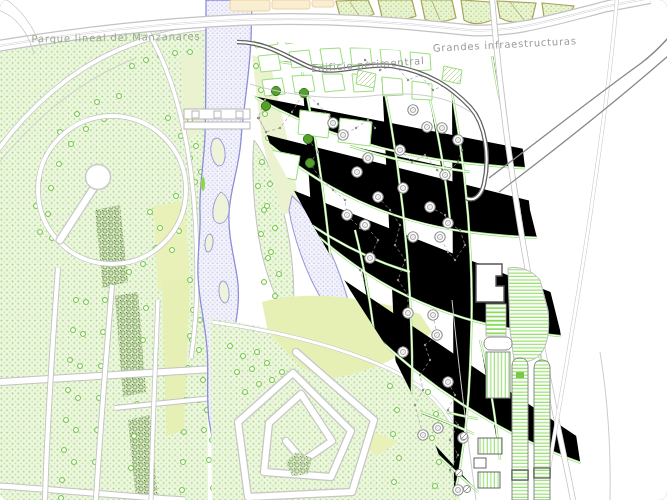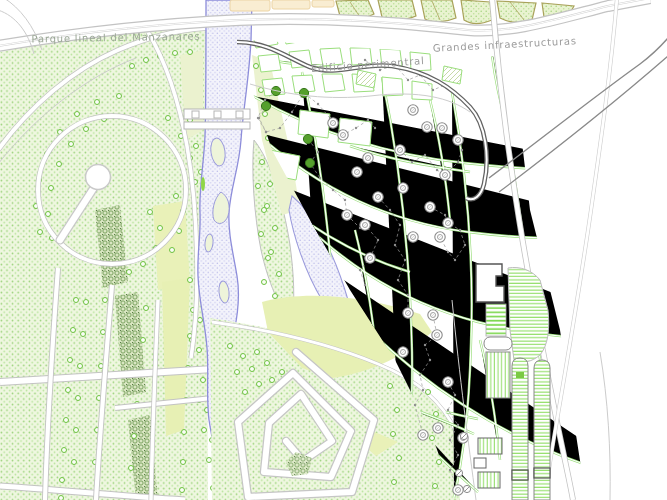--- a/index.html
+++ b/index.html
@@ -1,16 +1,16 @@
 <!DOCTYPE html>
 <html><head>
 <meta charset="utf-8">
 <style>
   html,body{margin:0;padding:0;background:#fff;}
-  .stage{position:relative;width:667px;height:500px;overflow:hidden;background:#a3a3a3;}
+  .stage{position:relative;width:667px;height:500px;overflow:hidden;background:#a3a3a3;border-radius:8px;}
   svg{position:absolute;top:0;left:0;}
   .cas{fill:none;stroke:#c3c3c3;}
   .wht{fill:none;stroke:#fff;}
   .thin{fill:none;stroke:#cccccc;stroke-width:1;}
   .g1{fill:none;stroke:#9ade7c;stroke-width:2.4;}
   .g2{fill:none;stroke:#fff;stroke-width:1.1;}
   .quad{fill:#fff;stroke:#9ade7c;stroke-width:1;}
   .quadh{fill:url(#diagHatch);stroke:#9ade7c;stroke-width:1;}
   .cline{fill:none;stroke:#9c9c9c;stroke-width:.7;stroke-dasharray:3 2.6;}
   .trow{fill:none;stroke:none;}

